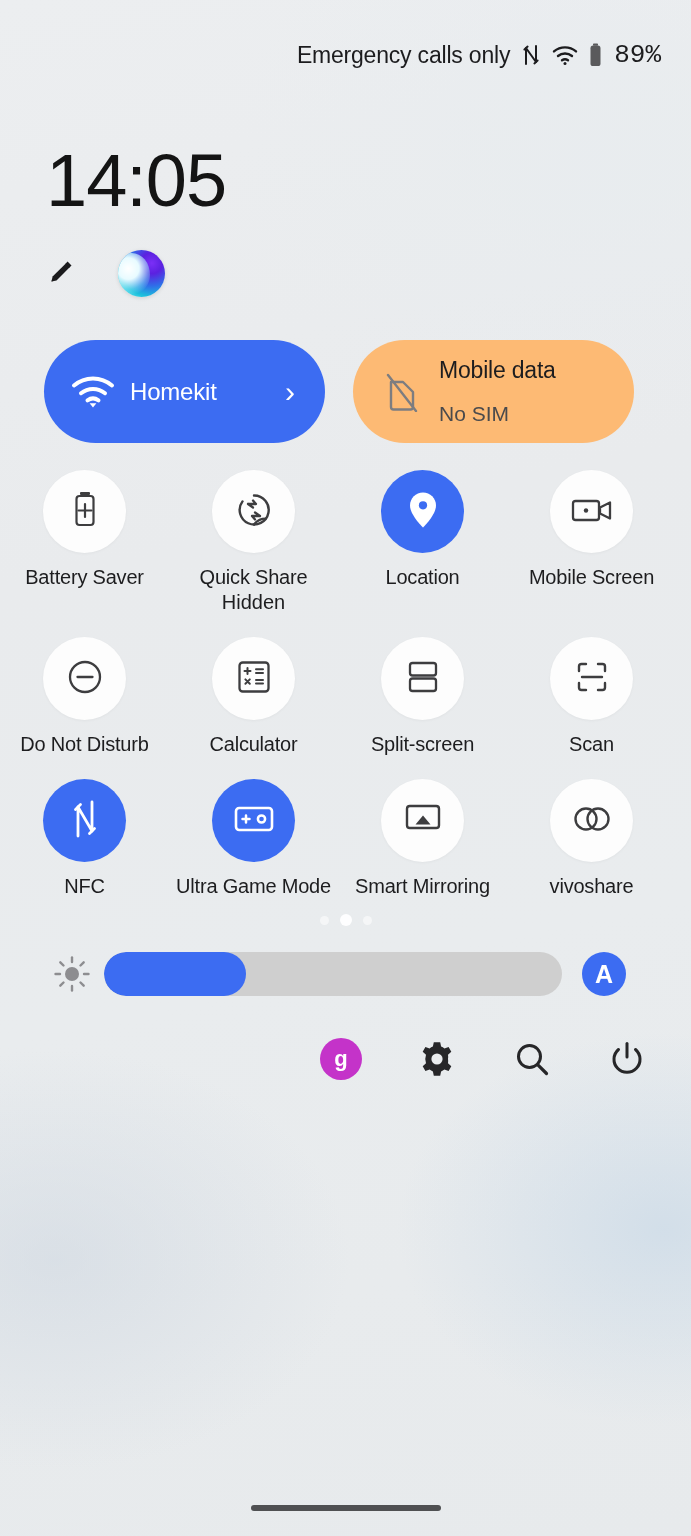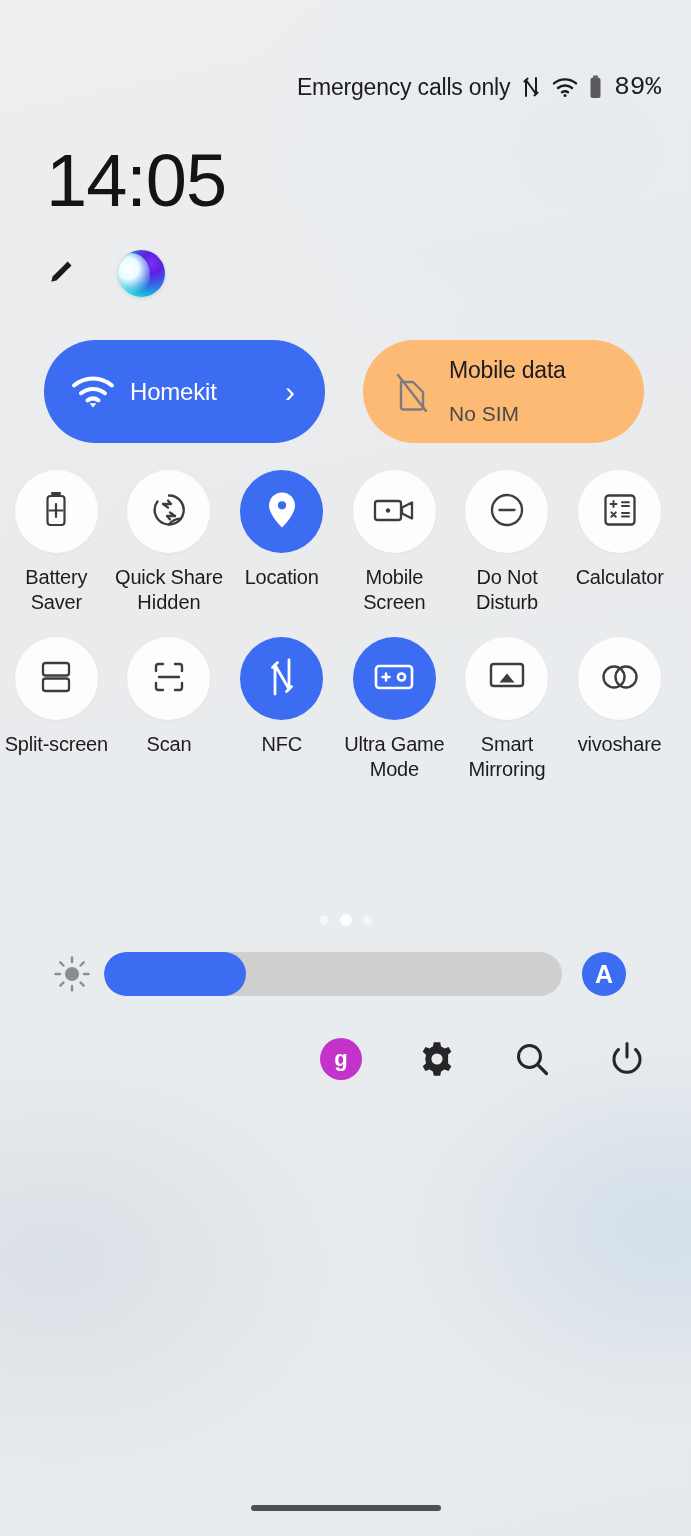--- a/index.html
+++ b/index.html
@@ -13,21 +13,21 @@
       linear-gradient(168deg, #eceef0 0%, #e9ebed 35%, #e9ecee 62%, #e7eaec 100%);
     overflow:hidden;
     position:relative;
   }
   .screen { position:relative; width:691px; height:1536px; }
 
   
   .statusbar {
     position:absolute; top:0; left:0; right:0; height:110px;
     display:flex; align-items:center; justify-content:flex-end;
-    padding-right:30px; gap:11px;margin-top:32px;
+    padding-right:30px; gap:11px;
   }
   .status-text { font-size:23px; color:#1c1c1e; letter-spacing:-0.2px; }
   .si { display:flex; align-items:center; }
   .battery-pct { font-size:26px; color:#1c1c1e; margin-left:1px;font-family:Liberation Mono, monospace; }
 
   
   .clock-row {
     position:absolute; top:138px; left:0; right:0;
     display:flex; align-items:flex-start; justify-content:space-between;
     padding:0 28px 0 46px;
@@ -49,39 +49,39 @@
   }
   .orb::after{
     content:""; position:absolute; left:-6%; top:6%;
     width:74%; height:88%; border-radius:50% 62% 55% 45%;
     background:radial-gradient(circle at 38% 38%, #ffffff 0%, #e8fbff 32%, rgba(140,230,245,0.45) 62%, rgba(255,255,255,0) 80%);
   }
 
   
   .big-tiles {
     position:absolute; top:340px; left:44px;
-    display:flex; gap:38px;
+    display:flex; gap:28px;
   }
   .big-tile {
     width:281px; height:103px; border-radius:52px;
     display:flex; align-items:center; padding:0 26px;
   }
   .big-tile.on { background:#3c6cf2; }
   .big-tile.off { background:#fdba74; }
   .bt-icon { width:46px; flex:0 0 46px; display:flex; align-items:center; justify-content:center; }
   .bt-text { margin-left:14px; flex:1; display:flex; flex-direction:column; justify-content:center; }
   .bt-title { font-size:24px; color:#fff; font-weight:500; letter-spacing:-0.2px; }
   .big-tile.off .bt-title { color:#1d1d1f; font-weight:500; font-size:23px; }
   .bt-sub { font-size:21px; color:#4a4a4c; margin-top:18px; }
   .bt-chev { margin-left:auto; color:#fff; font-size:30px; line-height:1; padding-right:4px; }
 
   
   .tile-grid {
     position:absolute; top:470px; left:0; width:676px;
-    display:grid; grid-template-columns:repeat(6,1fr);
+    display:grid; grid-template-columns:repeat(4,1fr);
     row-gap:22px;
   }
   .tile {
     display:flex; flex-direction:column; align-items:center;
   }
   .tile-circle {
     width:83px; height:83px; border-radius:50%;
     display:flex; align-items:center; justify-content:center;
     background:#fdfdfd;
     box-shadow:0 1px 3px rgba(0,0,0,0.04);

